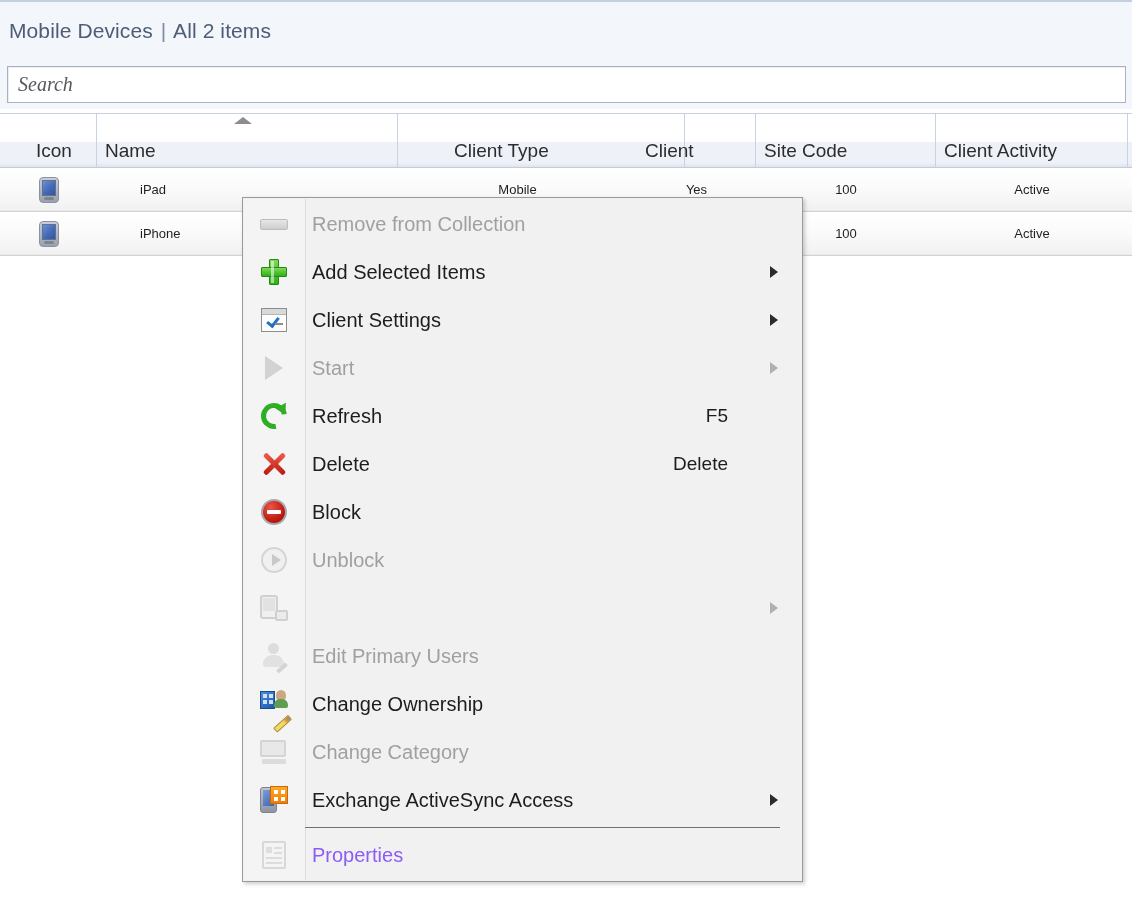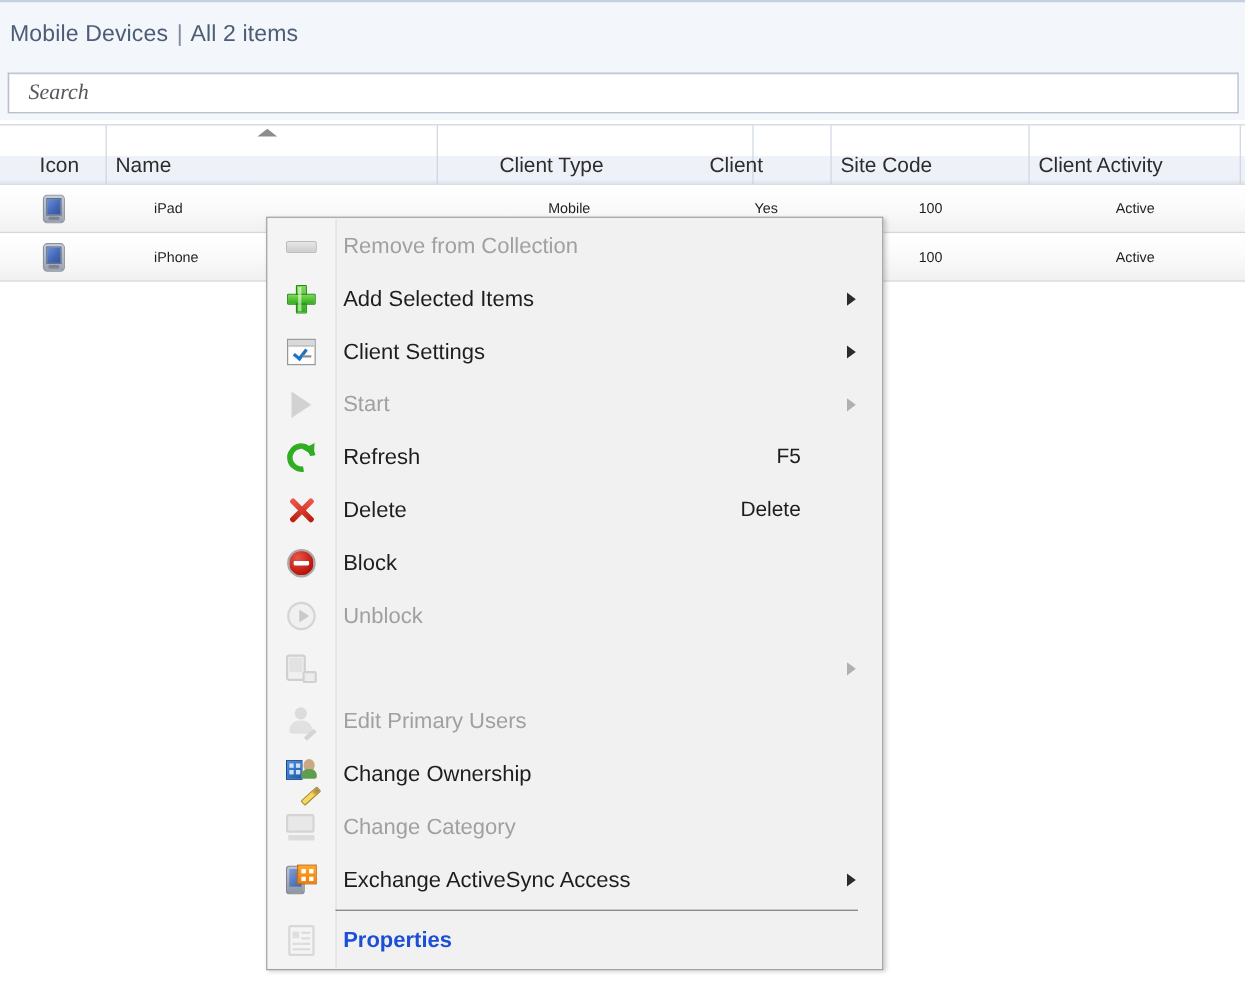--- a/index.html
+++ b/index.html
@@ -41,21 +41,21 @@
     box-sizing: border-box;
     padding: 4px 6px 6px 7px;
   }
   .searchbox {
     width: 100%; height: 37px;
     background: #ffffff;
     border: 1px solid #a9b2c0;
     box-shadow: inset 1px 1px 0 #e9edf4;
     box-sizing: border-box;
     display: flex; align-items: center;
-    padding-left: 16px;
+    padding-left: 8px;
   }
   .searchbox input {
     border: 0; outline: 0;
     width: 100%;
     font-family: "Liberation Serif", serif;
     font-style: italic;
     font-size: 20px;
     color: #55595e;
     background: transparent;
   }
@@ -163,21 +163,21 @@
     display: flex; align-items: center; justify-content: center;
   }
   .mi .lbl {
     flex: 1 1 auto;
     font-size: 20px;
     color: #1d1d1d;
     padding-left: 8px;
     white-space: nowrap;
   }
   .mi.disabled .lbl { color: #a0a0a0; }
-  .mi.bold .lbl { font-weight: bold; color: #1d4ed8; }
+  .mi.bold .lbl { font-weight: normal; color: #8b5cf6; }
   .mi .accel {
     font-size: 19px; color: #1d1d1d;
     padding-right: 74px;
     white-space: nowrap;
   }
   .mi .arrow {
     position: absolute; right: 24px; top: 50%;
     margin-top: -6px;
     width: 0; height: 0;
     border-top: 6px solid transparent;

